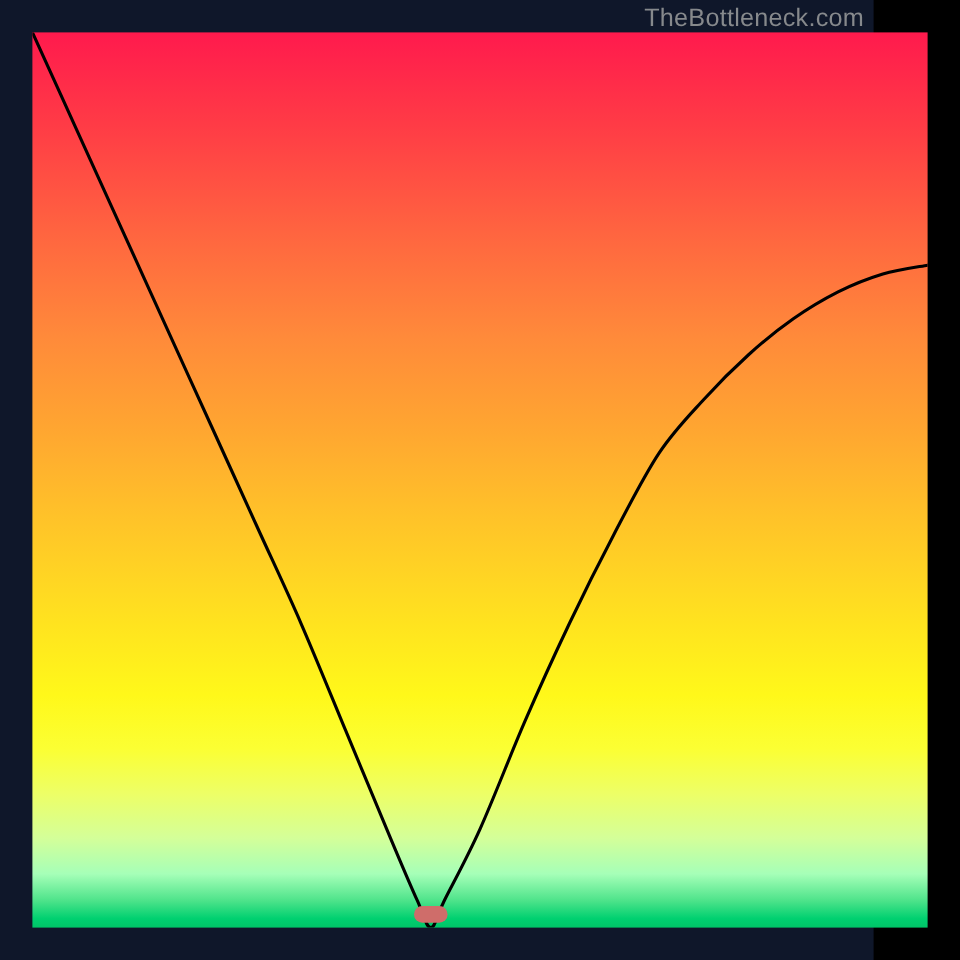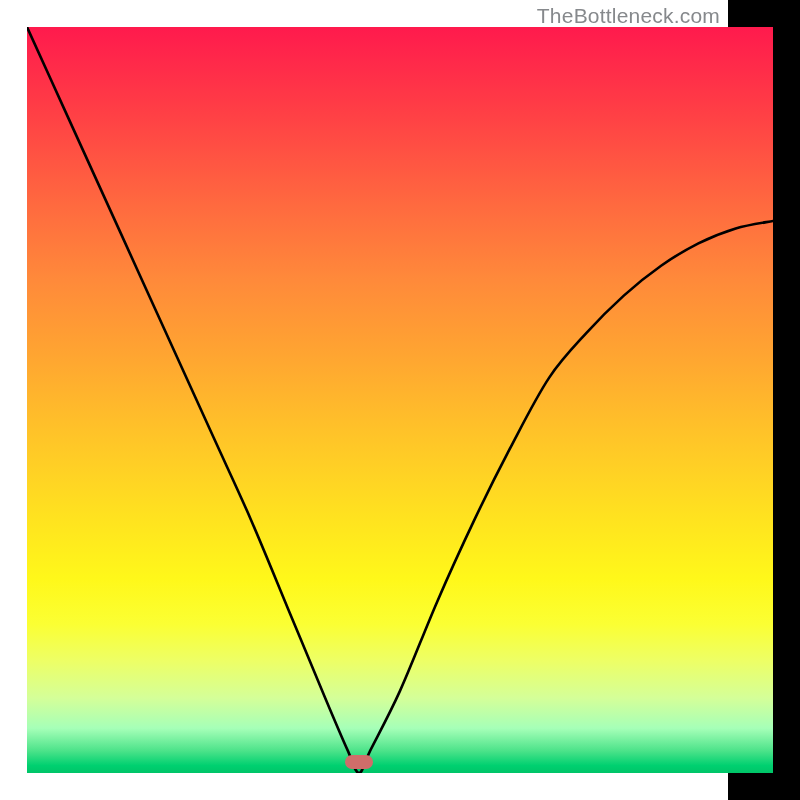--- a/index.html
+++ b/index.html
@@ -1,20 +1,20 @@
 <!DOCTYPE html>
 <html><head>
 <meta charset="utf-8">
 <style>
   * { margin: 0; padding: 0; box-sizing: border-box; }
   html, body { width: 800px; height: 800px; overflow: hidden; background: #000; }
   .frame {
     width: 728px;
     height: 800px;
-    background: #ffffff;
+    background: #0f172a;
     position: relative;
   }
   .plot-area {
     position: absolute;
     left: 27px;
     top: 27px;
     width: 746px;
     height: 746px;
     background: linear-gradient(to bottom,
       #ff1a4d 0%,

